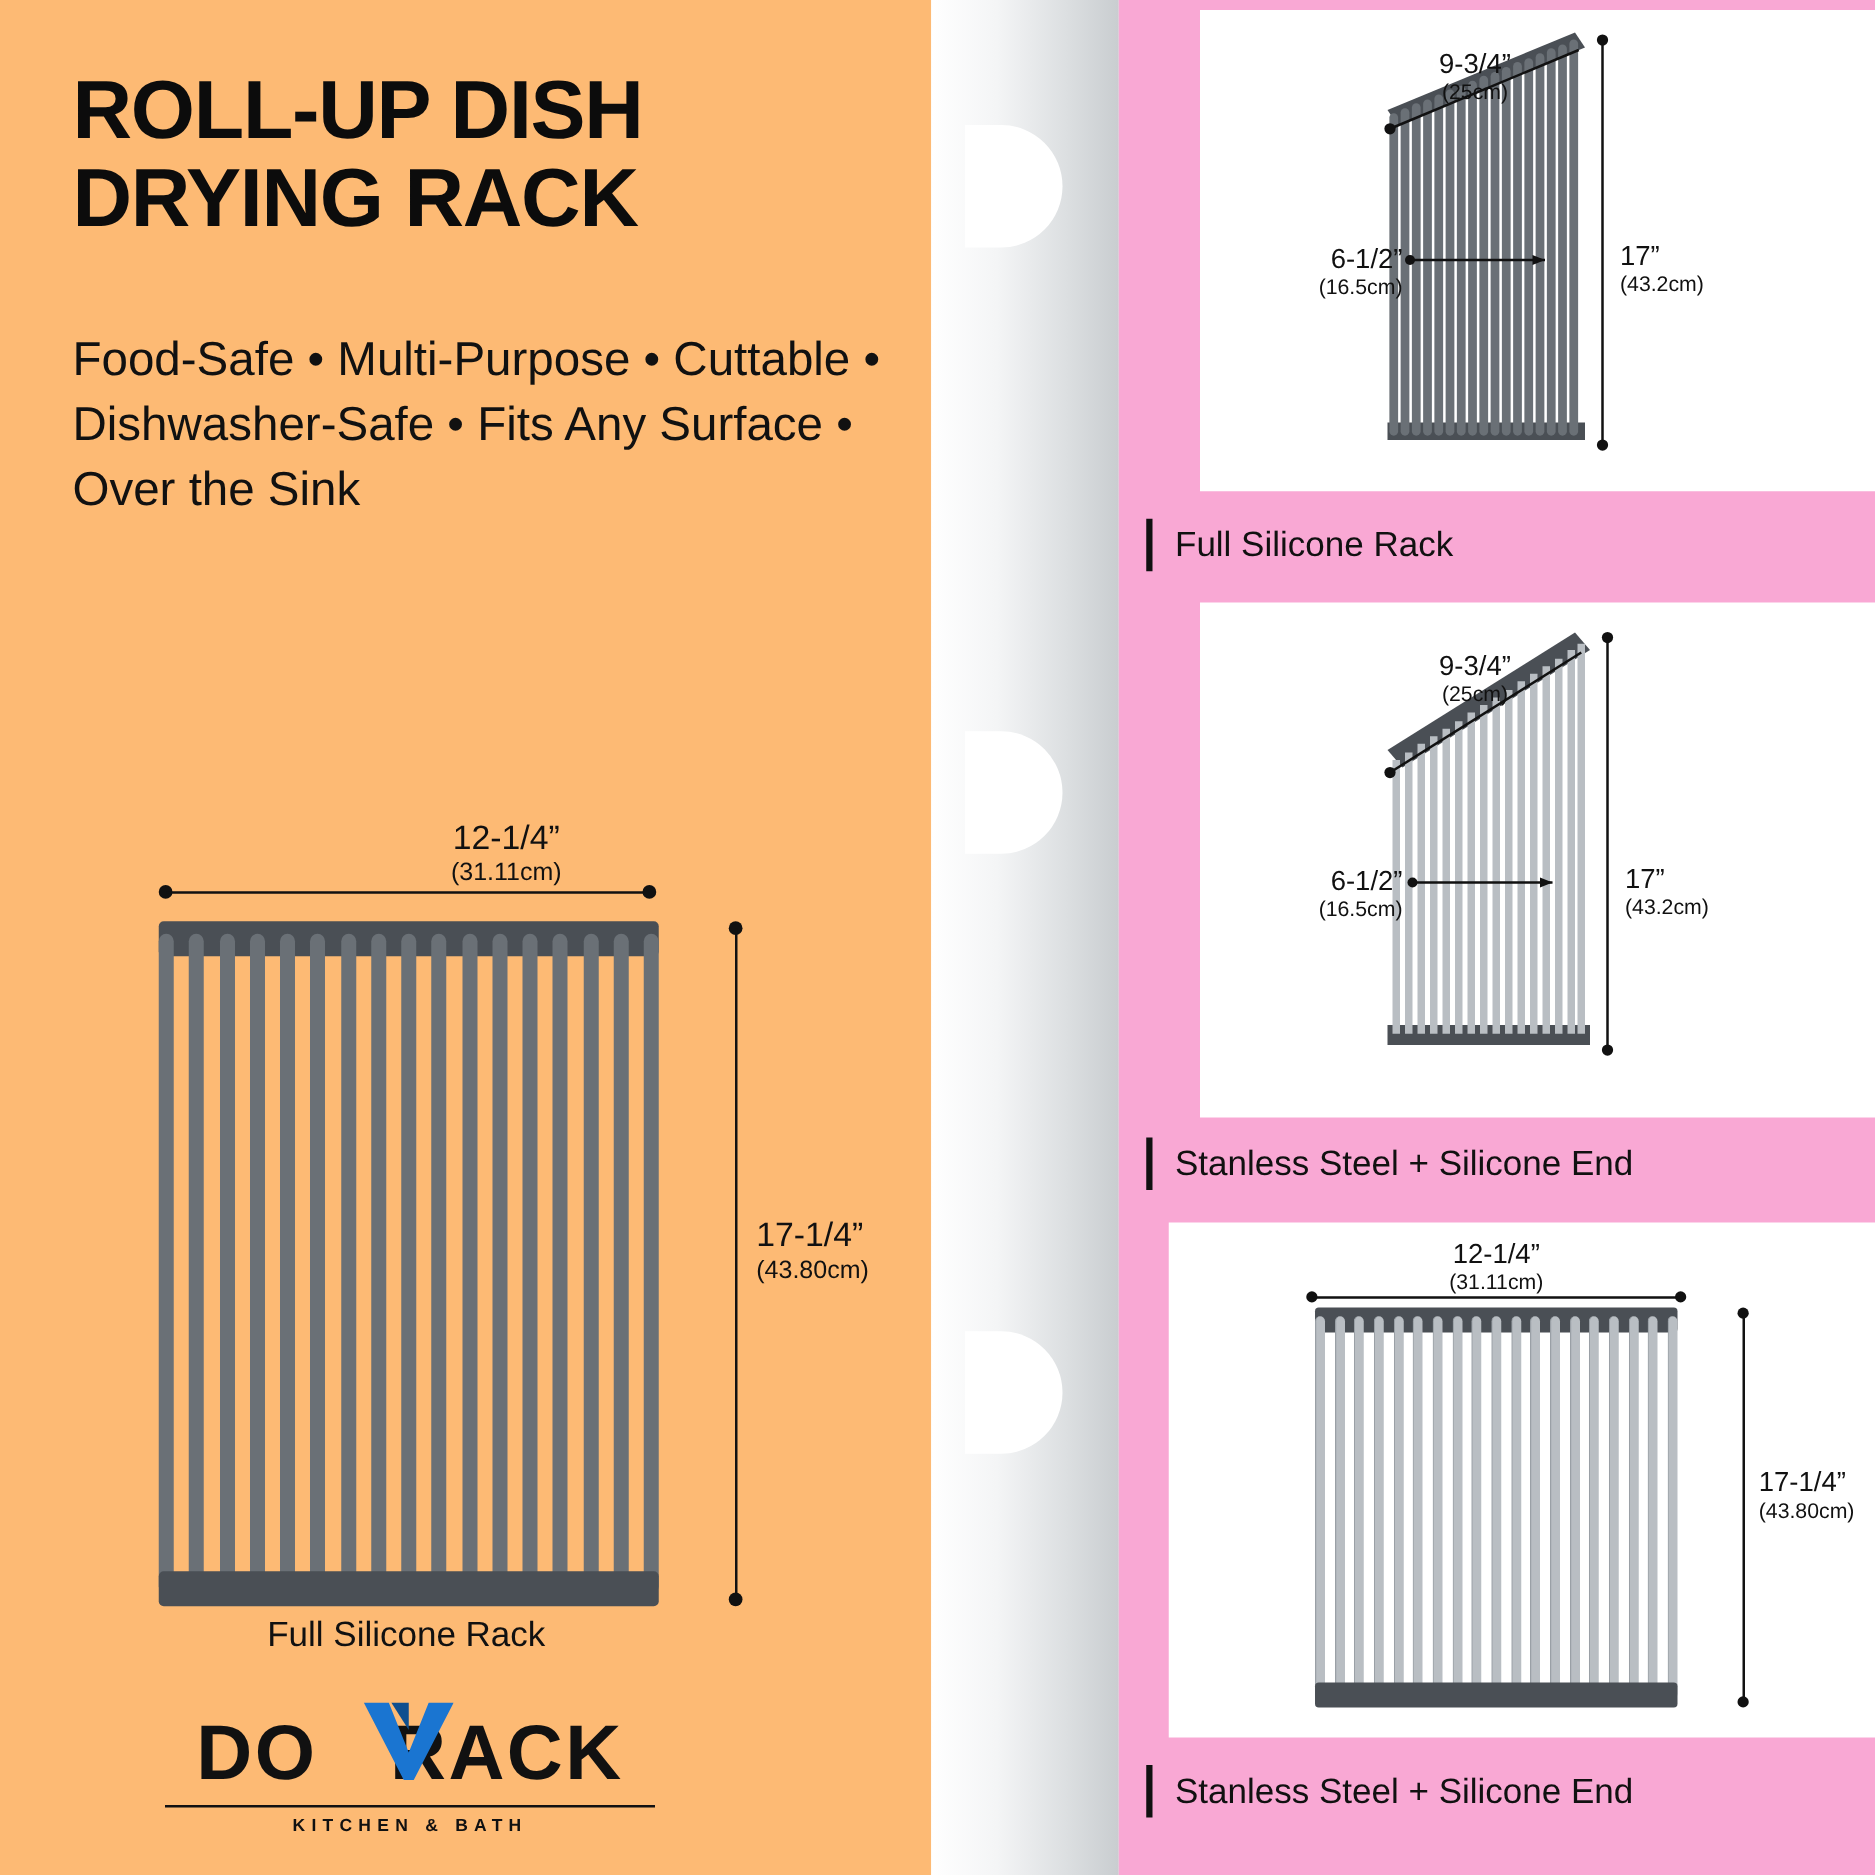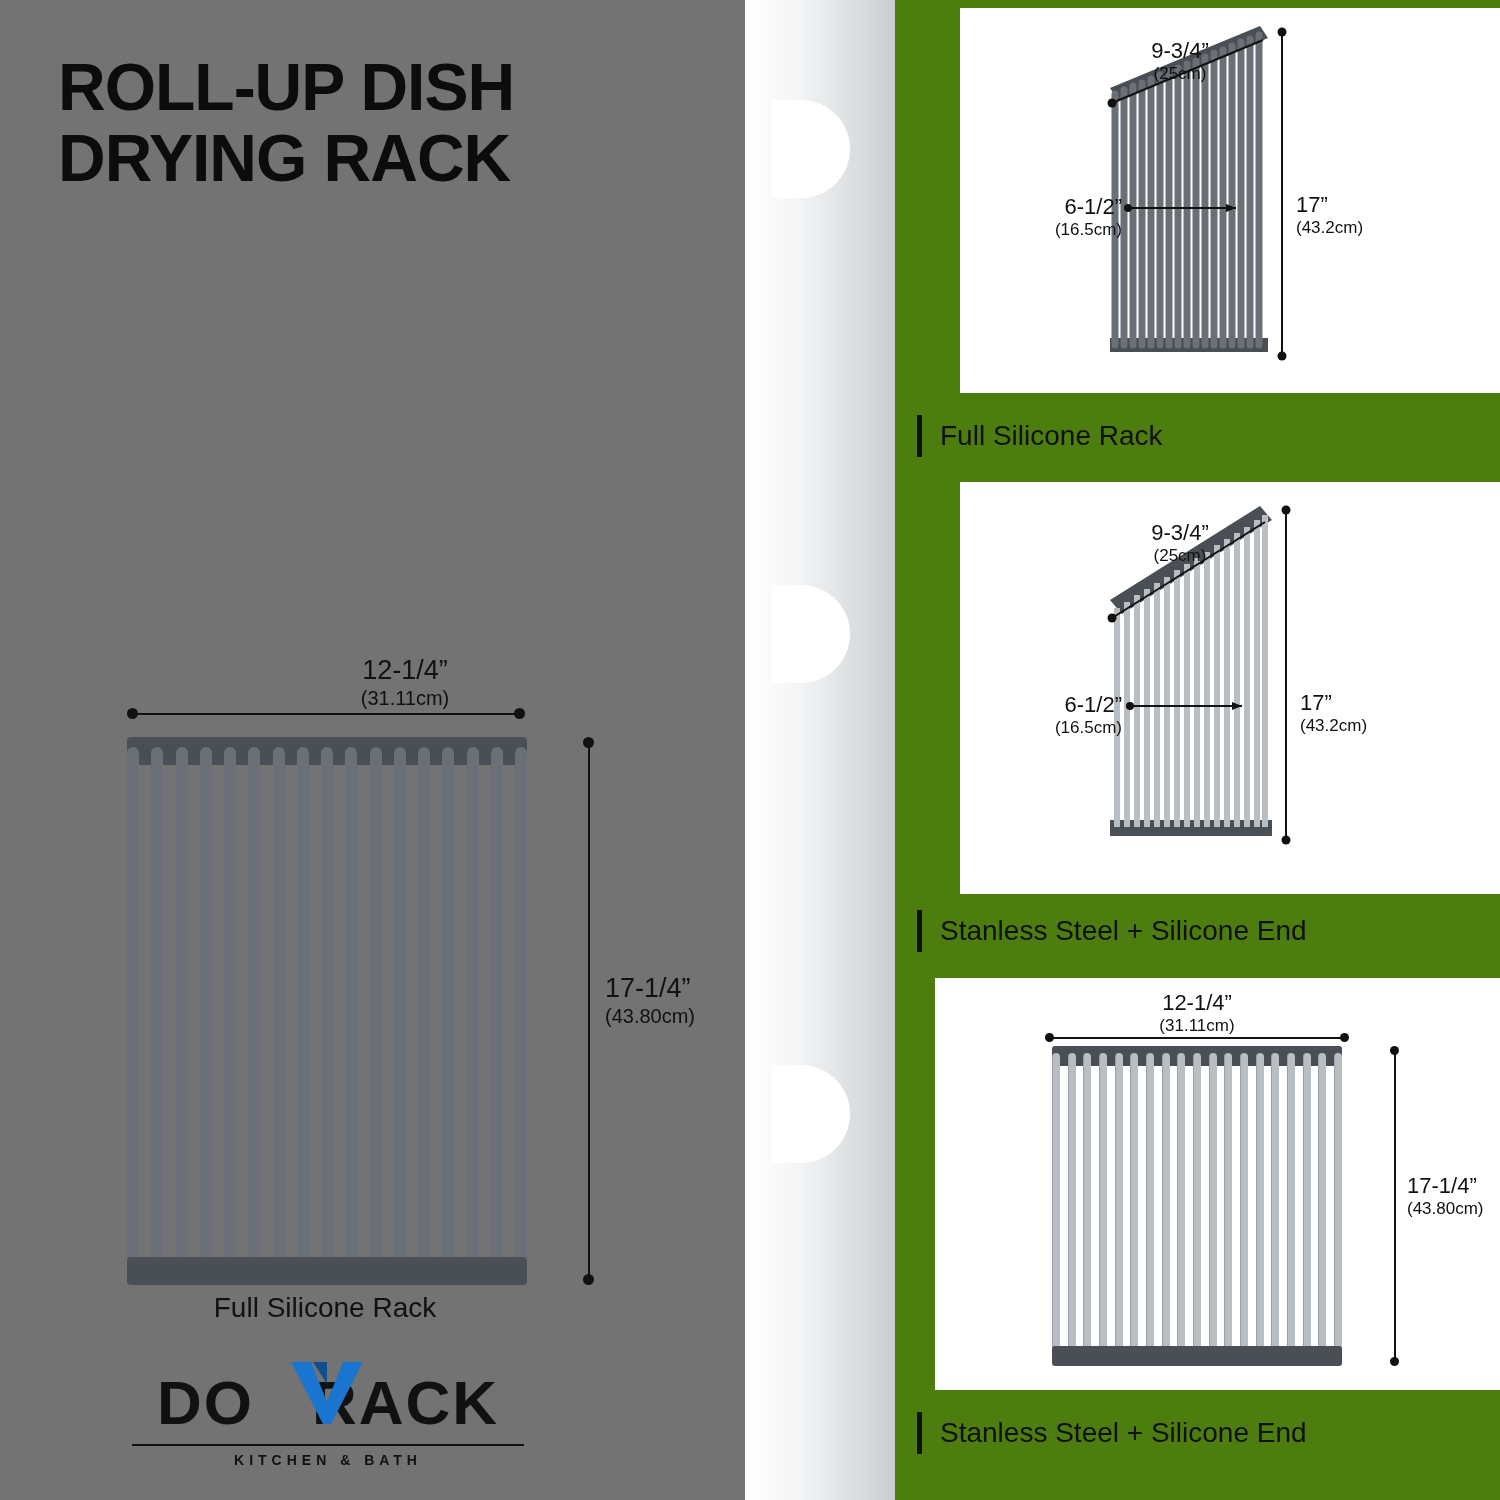--- a/index.html
+++ b/index.html
@@ -21,21 +21,21 @@
     height: 1500px;
     background: #ffffff;
   }
 
   
   .left-panel {
     position: absolute;
     left: 0; top: 0;
     width: 745px;
     height: 1500px;
-    background: #737373;
+    background: #fdba74;
   }
   .title {
     position: absolute;
     left: 58px;
     top: 8px;
     width: 660px;
     font-size: 66px;
     line-height: 1.08;
     font-weight: 800;
     letter-spacing: -1px;
@@ -237,21 +237,21 @@
   .spine .notch.n2 { top: 585px; }
   .spine .notch.n3 { top: 1065px; }
 
   
   .right-panel {
     position: absolute;
     left: 895px;
     top: 0;
     width: 605px;
     height: 1500px;
-    background: #4d7c0f;
+    background: #f9a8d4;
     text-decoration: underline;
   }
   .card {
     position: absolute;
     background: #ffffff;
   }
   .card.c1 { left: 65px; top: 8px; width: 540px; height: 385px; }
   .card.c2 { left: 65px; top: 482px; width: 540px; height: 412px; }
   .card.c3 { left: 40px; top: 978px; width: 565px; height: 412px; }
 
@@ -337,20 +337,21 @@
 </style>
 </head>
 <body>
 
 <div class="page">
 
   <div class="left-panel">
 
     <h1 class="title">ROLL-UP DISH DRYING RACK</h1>
 
+    <div class="features">Food-Safe • Multi-Purpose • Cuttable • Dishwasher-Safe • Fits Any Surface • Over the Sink</div>
 
 
     <div class="main-diagram">
 
       <div class="dim-top-label">
         <div>12-1/4”</div>
         <div class="sub">(31.11cm)</div>
       </div>
 
       <div class="dim-line-h">

